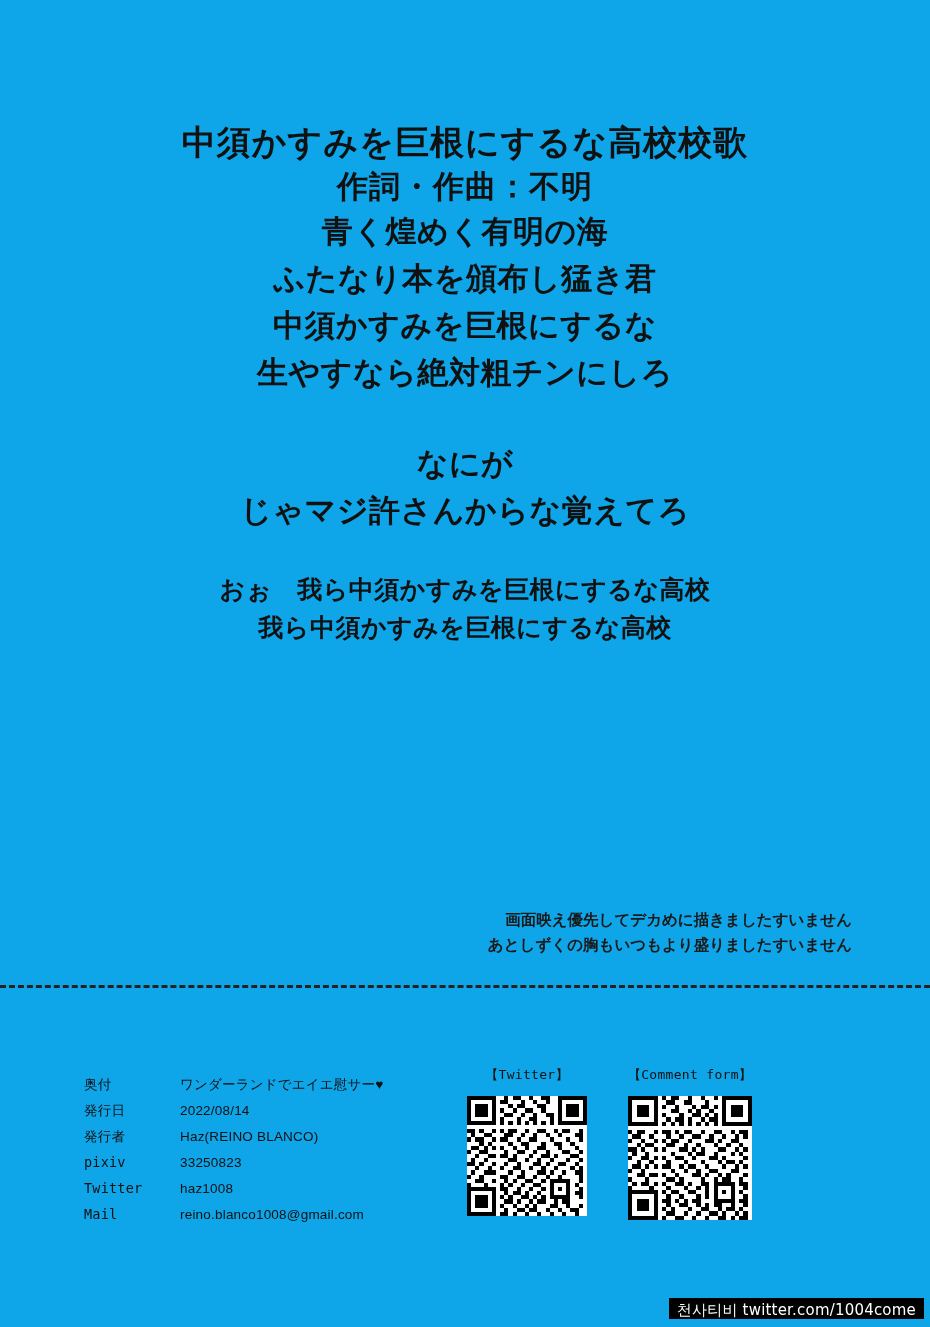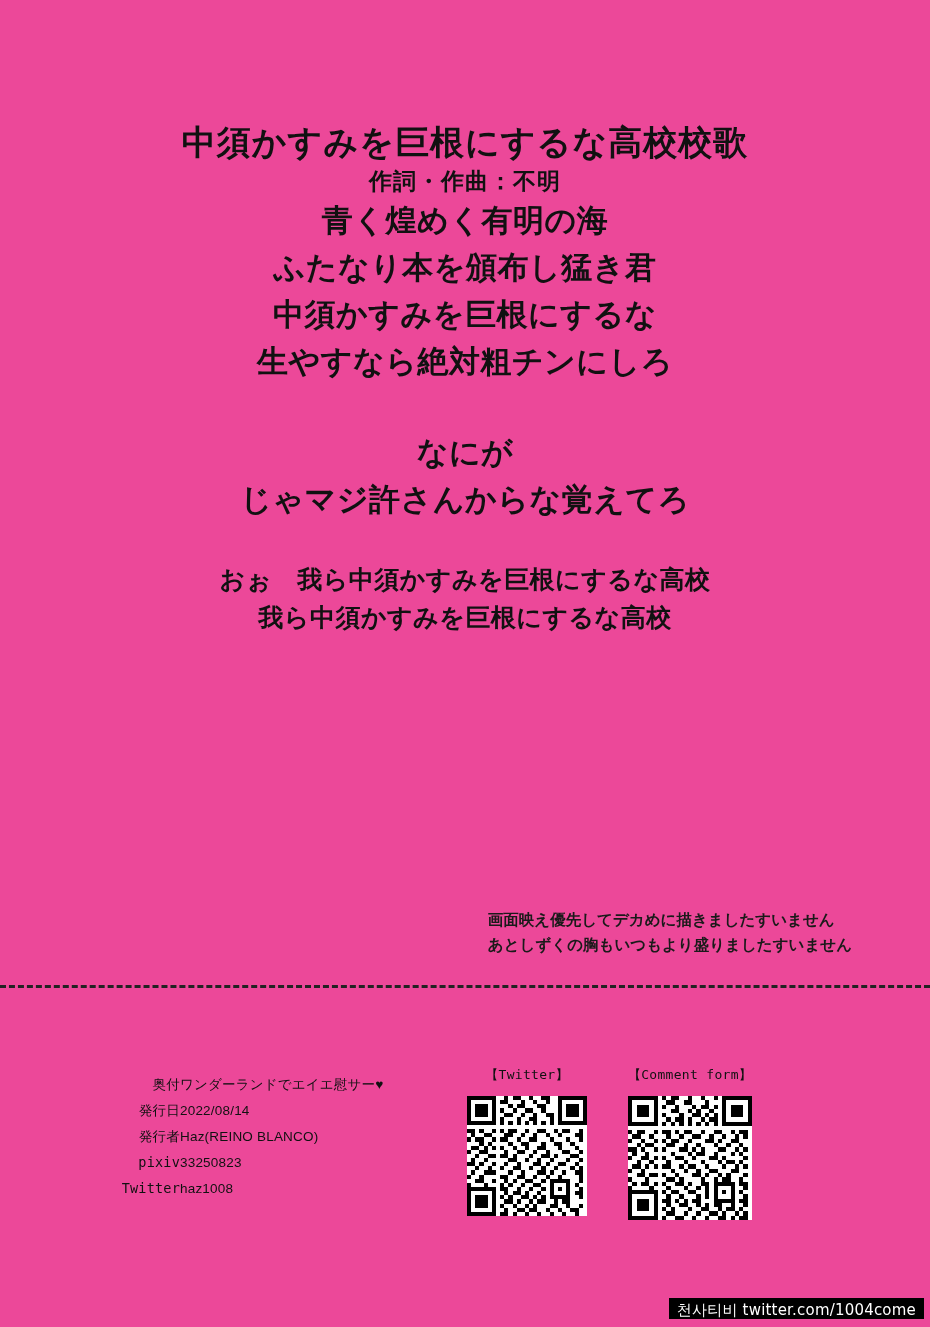--- a/index.html
+++ b/index.html
@@ -12,40 +12,40 @@
     height: 1327px;
     position: relative;
     font-family: "Liberation Sans", sans-serif;
     color: #1a1a1a;
     overflow: hidden;
   }
 
   .page {
     position: absolute;
     inset: 0;
-    background: #ec4899;
+    background: #0ea5e9;
   }
 
   
   .song {
     position: absolute;
     top: 120px;
     left: 0;
     width: 930px;
     text-align: center;
   }
   .song-title {
     font-size: 34px;
     font-weight: bold;
     line-height: 1.35;
     letter-spacing: 1px;
     color: #111;
   }
   .song-credit {
-    font-size: 23px;
+    font-size: 31px;
     font-weight: bold;
     line-height: 1.35;
     letter-spacing: 1px;
     color: #111;
   }
 
   .verse {
     font-size: 31px;
     font-weight: bold;
     line-height: 1.52;
@@ -54,20 +54,21 @@
   }
   .verse.v2 { margin-top: 44px; }
   .verse.v3 { margin-top: 36px; font-size: 25px; }
   .verse .line { white-space: pre; }
 
   
   .note {
     position: absolute;
     top: 908px;
     right: 78px;
+    text-align: right;
     font-size: 15.5px;
     font-weight: bold;
     line-height: 1.6;
     color: #1a1a1a;
   }
 
   
   .divider {
     position: absolute;
     top: 985px;
@@ -79,21 +80,20 @@
 
   
   .colophon {
     position: absolute;
     top: 1072px;
     left: 84px;
     font-family: "DejaVu Sans Mono", monospace;
     font-size: 13.5px;
     line-height: 1.92;
     color: #111;
-    text-align: right;
   }
   .colophon-row {
     display: flex;
   }
   .colophon-label {
     width: 96px;
     flex: 0 0 96px;
     font-family: "DejaVu Sans Mono", monospace;
     letter-spacing: 0.2px;
   }
@@ -184,20 +184,24 @@
       <span class="colophon-label">発行者</span>
       <span class="colophon-value">Haz(REINO BLANCO)</span>
     </div>
     <div class="colophon-row">
       <span class="colophon-label">pixiv</span>
       <span class="colophon-value">33250823</span>
     </div>
     <div class="colophon-row">
       <span class="colophon-label">Twitter</span>
       <span class="colophon-value">haz1008</span>
+    </div>
+    <div class="colophon-row">
+      <span class="colophon-label">Mail</span>
+      <span class="colophon-value">reino.blanco1008@gmail.com</span>
     </div>
   </div>
 
   <div class="qr-block" id="qr-twitter">
     <div class="qr-caption">【Twitter】</div>
     <svg class="qr-code" width="120" height="120" viewBox="0 0 29 29" shape-rendering="crispEdges" aria-hidden="true">
       <rect width="29" height="29" fill="#ffffff"></rect>
       <g fill="#000000">
 
         <rect x="0" y="0" width="7" height="1"></rect>

